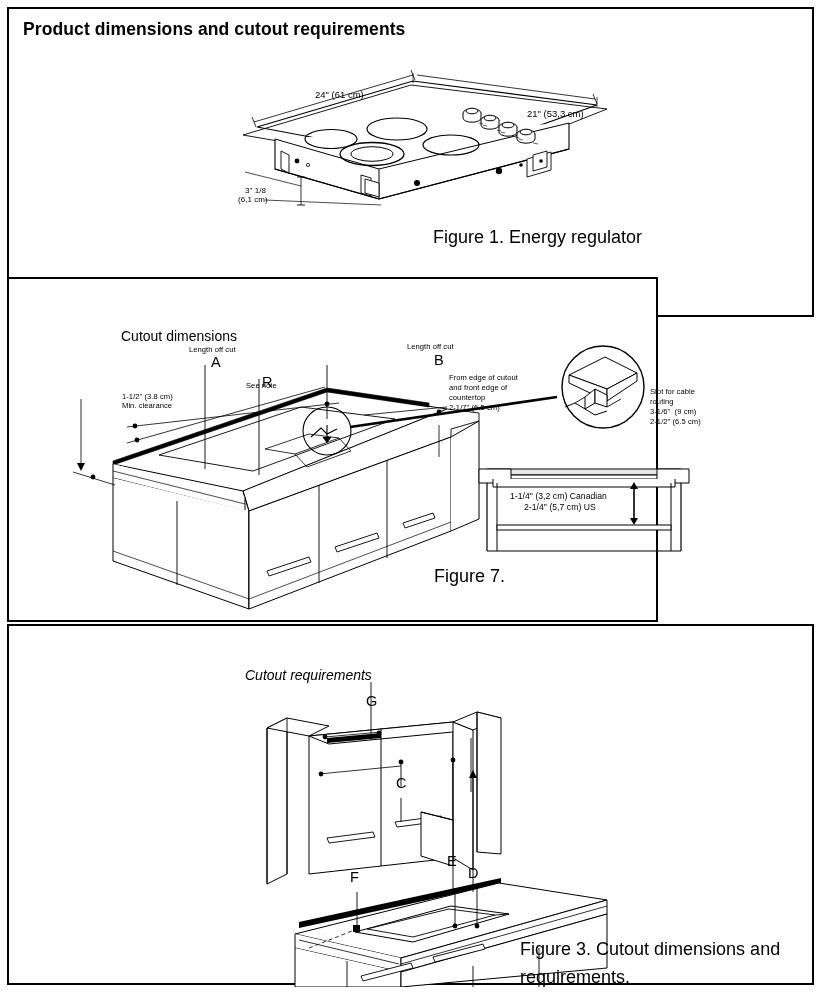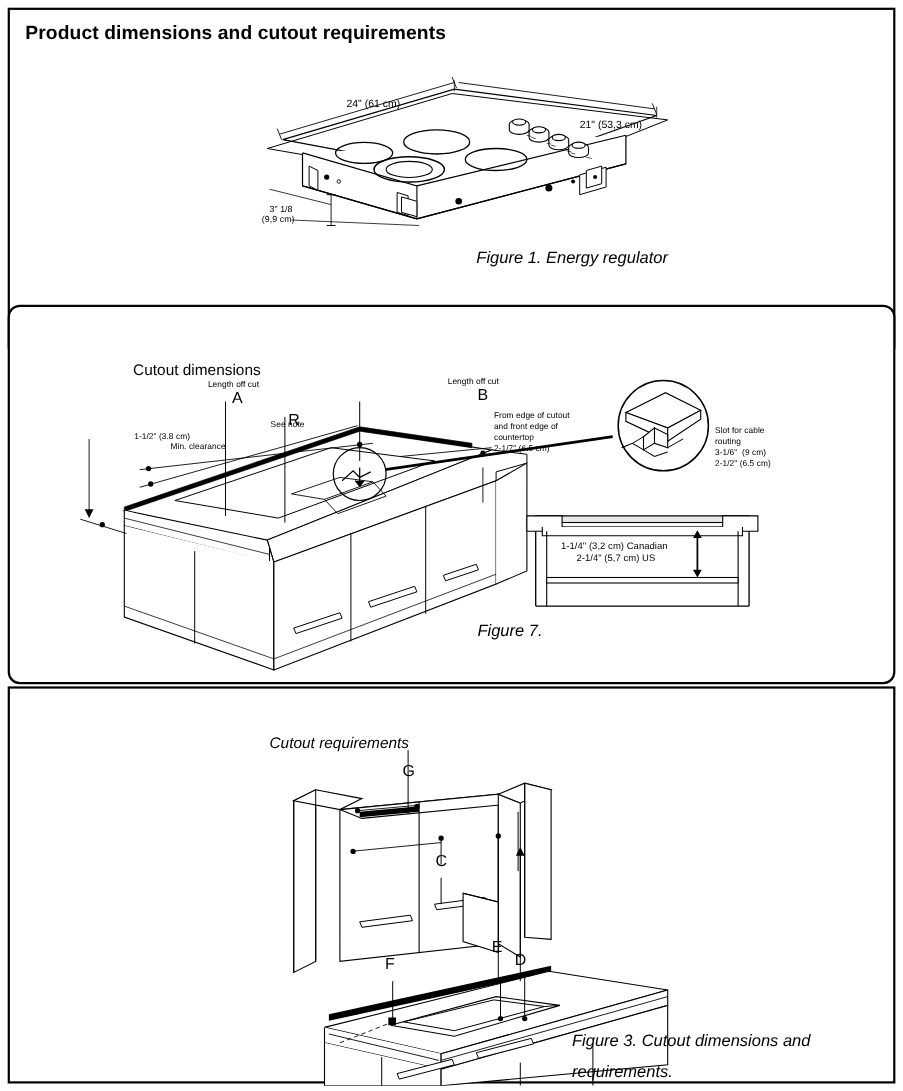--- a/index.html
+++ b/index.html
@@ -1,29 +1,29 @@
 <!DOCTYPE html>
 <html><head>
 <meta charset="utf-8">
 <style>
   html,body{margin:0;padding:0;background:#ffffff;}
   body{width:821px;height:992px;font-family:"Liberation Sans",sans-serif;color:#000;}
   .page{position:relative;width:821px;height:992px;overflow:hidden;}
 
   .panel{position:absolute;left:7px;border:2.5px solid #000;background:#fff;box-sizing:border-box;}
   #panel-1{top:7px;width:807px;height:310px;}
-  #panel-2{top:277px;width:807px;height:345px;border-radius:11px;}
+  #panel-2{top:277px;width:651px;height:345px;}
   #panel-3{top:624px;width:807px;height:361px;}
 
   .section-title{position:absolute;left:14px;top:10px;font-size:17.5px;font-weight:bold;letter-spacing:.1px;}
 
   .fig{position:absolute;left:0;top:0;width:100%;height:100%;}
   .fig svg{display:block;}
 
-  .cap{position:absolute;font-size:15px;line-height:1.45;font-style:italic;}
+  .cap{position:absolute;font-size:18px;line-height:1.45;}
 
   .lbl{position:absolute;font-size:6.9px;line-height:1.3;letter-spacing:.05px;white-space:pre;}
   .lbl-mid{position:absolute;font-size:9.5px;line-height:1.35;white-space:pre;}
   .lbl-big{position:absolute;font-size:14px;line-height:1.3;}
   .lbl-letter{position:absolute;font-size:14.5px;line-height:1;}
 </style>
 </head>
 <body>
 
 <div class="page">
@@ -100,21 +100,21 @@
         <line x1="256" y1="191" x2="372" y2="196" stroke-width="0.7"></line>
         <line x1="292" y1="168" x2="292" y2="196" stroke-width="0.8"></line>
         <line x1="288" y1="168" x2="296" y2="168" stroke-width="0.9"></line>
         <line x1="288" y1="196" x2="296" y2="196" stroke-width="0.9"></line>
       </svg>
     </div>
 
     <div class="lbl-mid" style="left:306px;top:80px;">24" (61 cm)</div>
     <div class="lbl-mid" style="left:518px;top:99px;">21" (53,3 cm)</div>
     <div class="lbl" style="left:236px;top:177px;font-size:8px;">3" 1/8</div>
-    <div class="lbl" style="left:229px;top:186px;font-size:8px;">(9,9 cm)</div>
+    <div class="lbl" style="left:229px;top:186px;font-size:8px;">(6,1 cm)</div>
 
     <div class="cap" style="left:424px;top:215px;">Figure 1. Energy regulator</div>
   </div>
 
   <div class="panel" id="panel-2">
 
     <div class="fig">
       <svg width="807" height="345" viewBox="0 0 807 345" xmlns="http://www.w3.org/2000/svg" fill="none" stroke="#000" stroke-width="1">
 
         <polygon points="104,185 318,112 438,130 234,212" fill="#fff" stroke="#000" stroke-width="1"></polygon>
@@ -217,21 +217,21 @@
 
     <div class="lbl-big" style="left:112px;top:48px;">Cutout dimensions</div>
 
     <div class="lbl" style="left:180px;top:66px;font-size:7.6px;">Length off cut</div>
     <div class="lbl-letter" style="left:202px;top:76px;">A</div>
 
     <div class="lbl" style="left:237px;top:102px;font-size:7.6px;">See note</div>
     <div class="lbl-letter" style="left:253px;top:96px;">R</div>
 
     <div class="lbl" style="left:113px;top:113px;font-size:7.6px;">1-1/2" (3.8 cm)</div>
-    <div class="lbl" style="left:113px;top:122px;font-size:7.6px;margin-left:33px;">Min. clearance</div>
+    <div class="lbl" style="left:113px;top:122px;font-size:7.6px;">Min. clearance</div>
 
     <div class="lbl" style="left:398px;top:63px;font-size:7.6px;">Length off cut</div>
     <div class="lbl-letter" style="left:425px;top:74px;">B</div>
 
     <div class="lbl" style="left:440px;top:94px;font-size:7.6px;">From edge of cutout
 and front edge of
 countertop
 2-1/7" (6.5 cm)</div>
 
     <div class="lbl" style="left:641px;top:108px;font-size:7.6px;">Slot for cable

